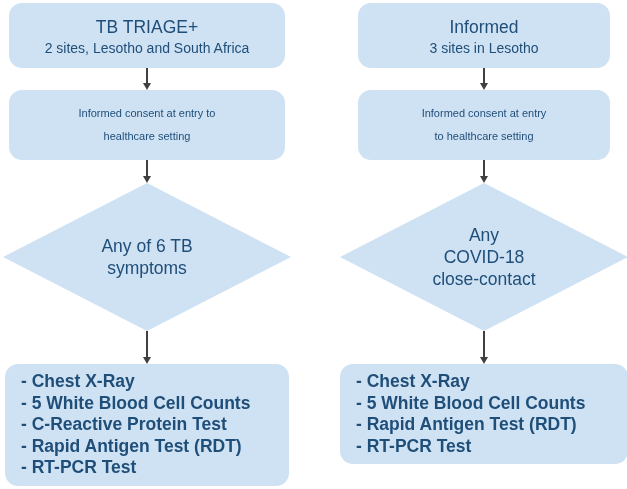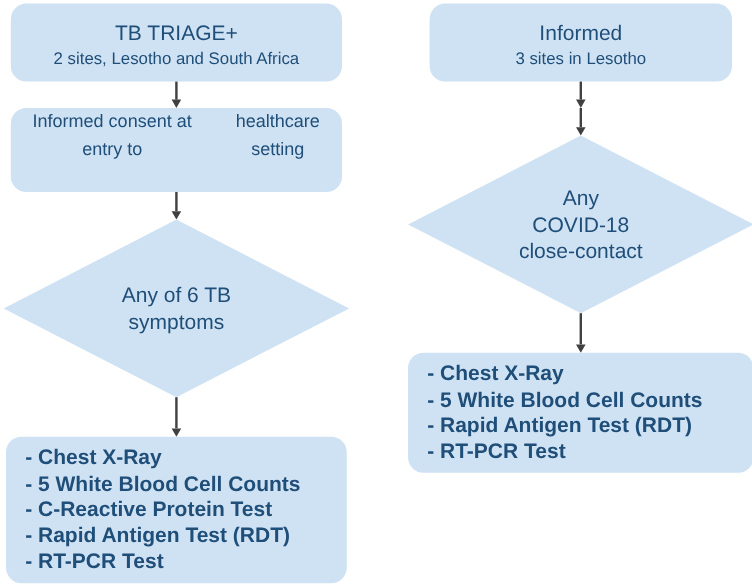--- a/index.html
+++ b/index.html
@@ -50,23 +50,23 @@
     line-height: 24px;
   }
   .box-subtitle {
     font-size: 14px;
     line-height: 18px;
   }
   .consent-box {
     width: 276px;
     height: 70px;
     display: flex;
-    flex-direction: row;
+    flex-direction: column;
     justify-content: center;
-    font-size: 15px;
+    font-size: 11px;
     line-height: 23px;
   }
   .col-right .consent-box { width: 252px; }
 
   .arrow {
     display: flex;
     flex-direction: column;
     align-items: center;
     justify-content: flex-end;
   }
@@ -154,20 +154,24 @@
 
     <div class="col col-right">
       <div class="box top-box">
         <div class="box-title">Informed</div>
         <div class="box-subtitle">3 sites in Lesotho</div>
       </div>
       <div class="arrow arrow-1">
         <div class="shaft"></div>
         <div class="head"></div>
       </div>
+      <div class="box consent-box">
+        <div>Informed consent at entry</div>
+        <div>to healthcare setting</div>
+      </div>
       <div class="arrow arrow-2">
         <div class="shaft"></div>
         <div class="head"></div>
       </div>
       <div class="diamond">
         <div>Any</div>
         <div>COVID-18</div>
         <div>close-contact</div>
       </div>
       <div class="arrow arrow-3">

